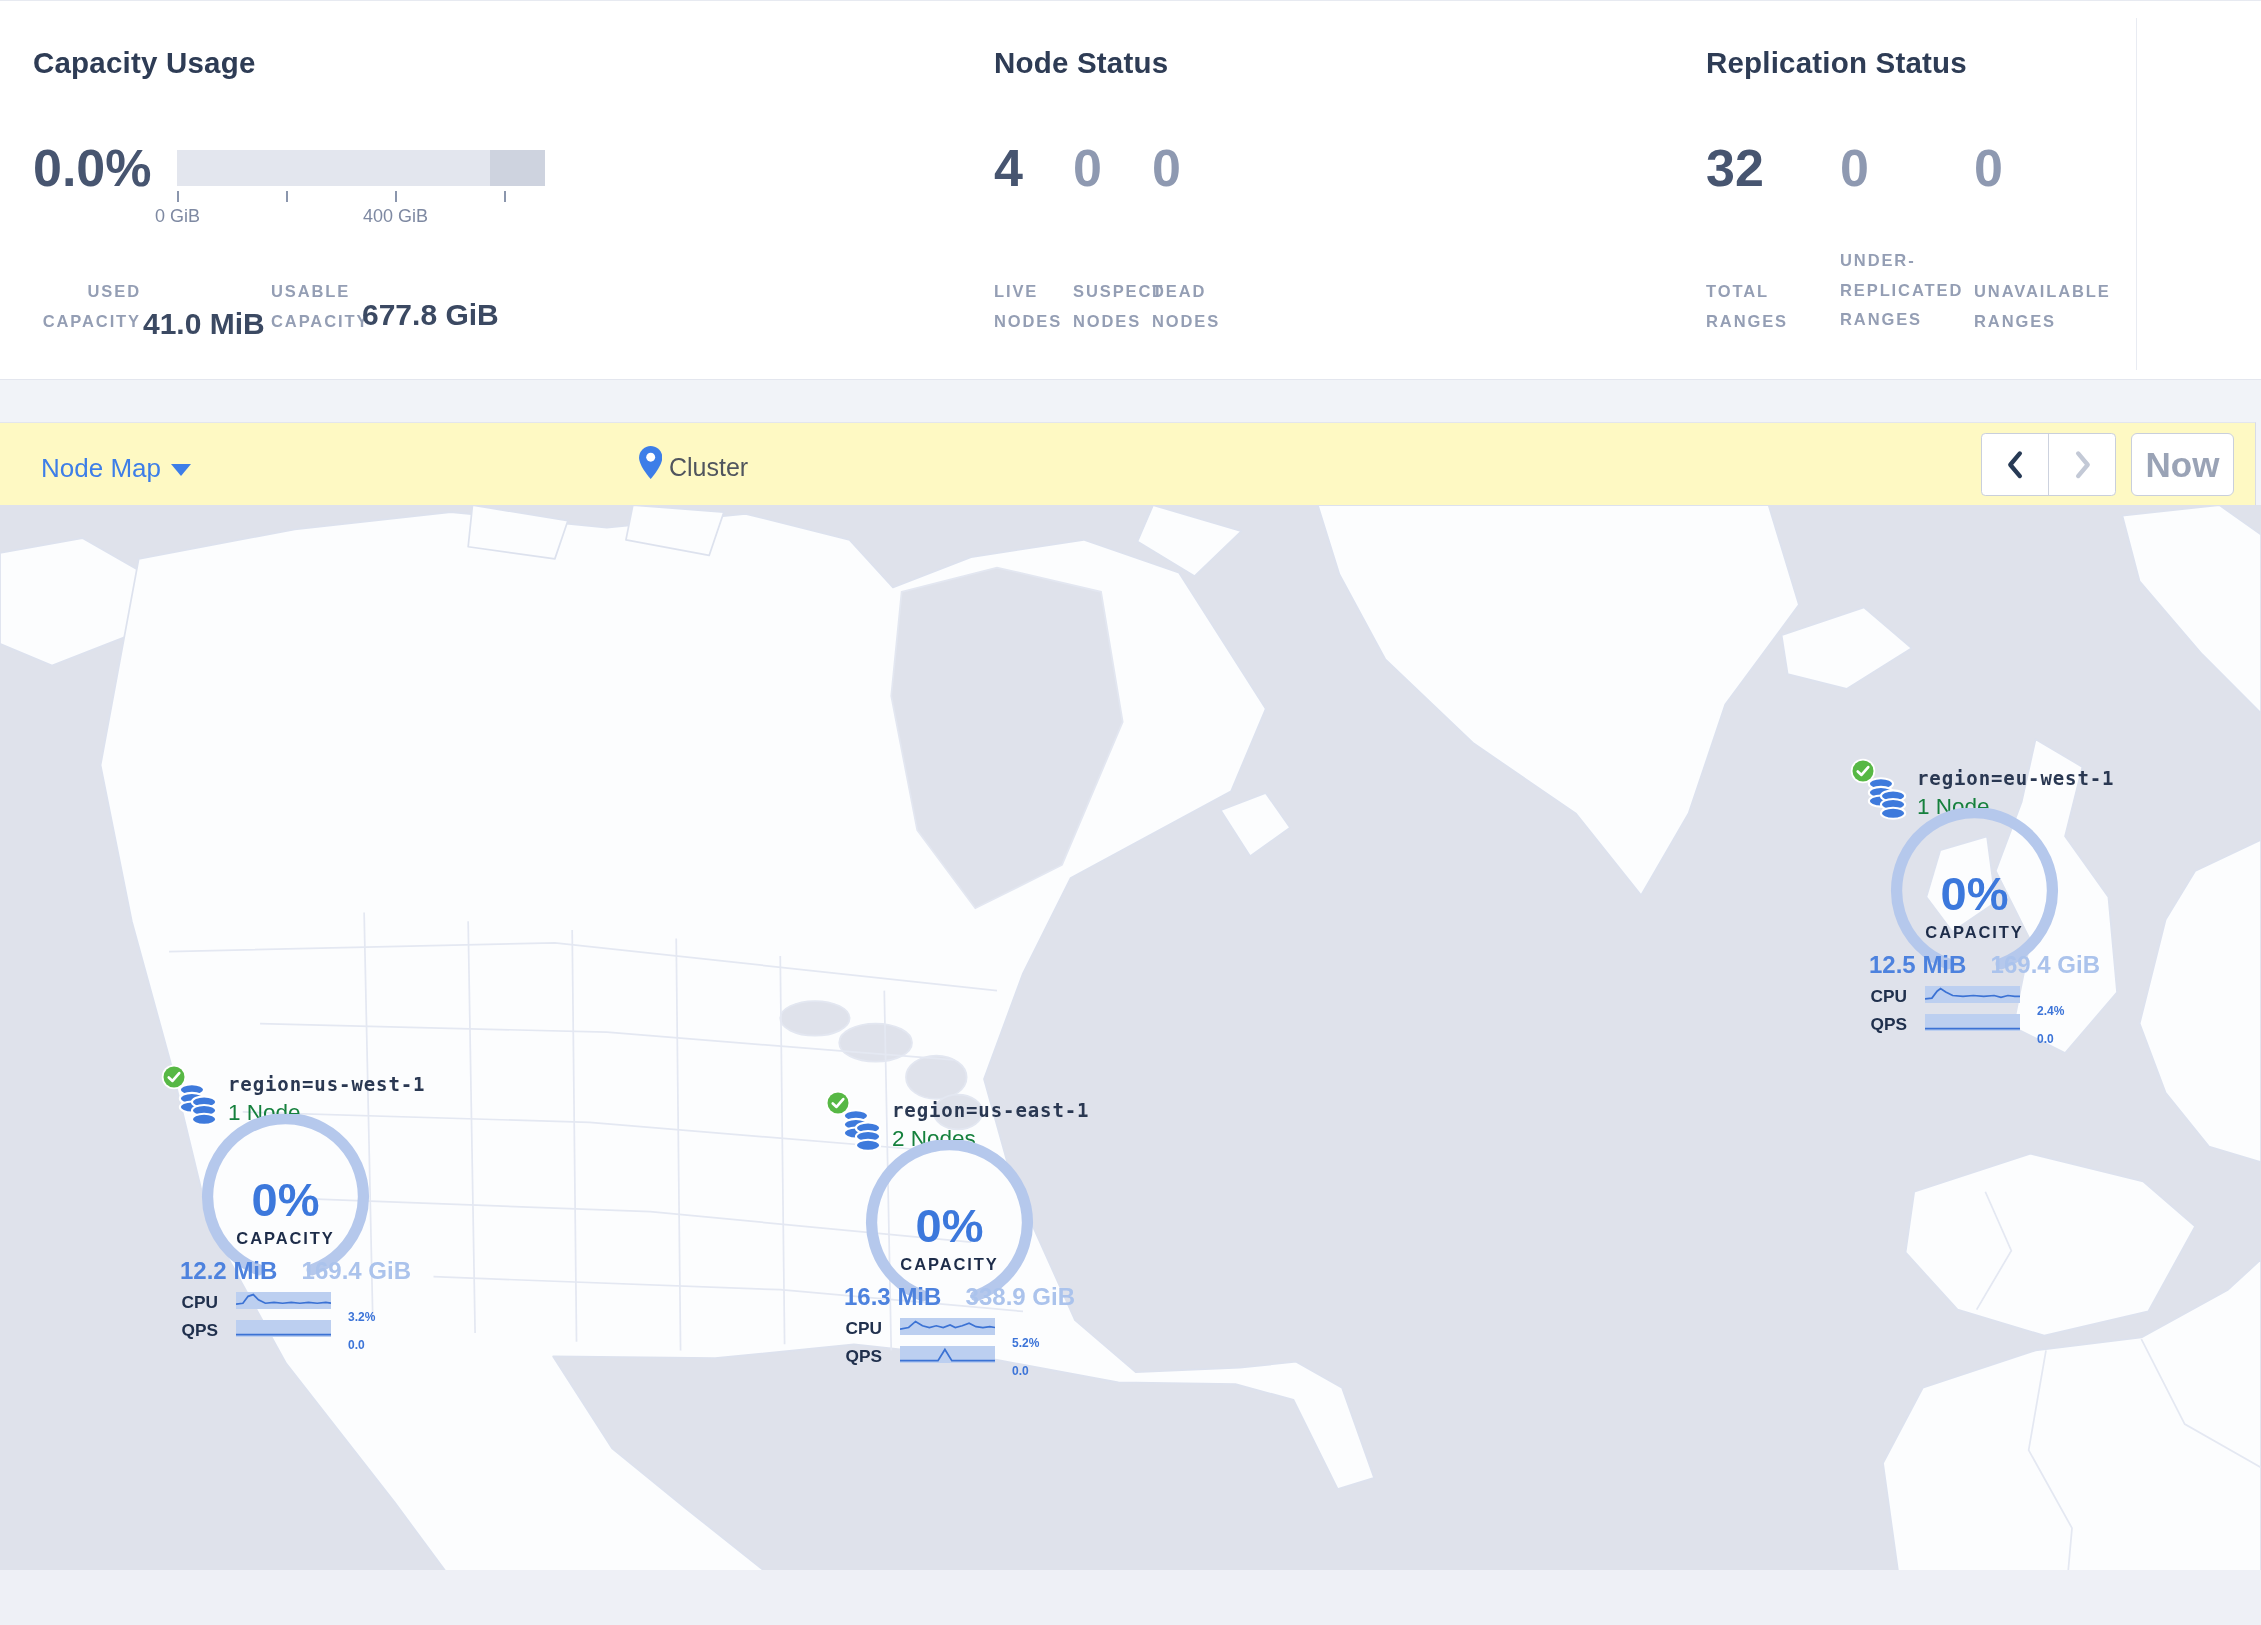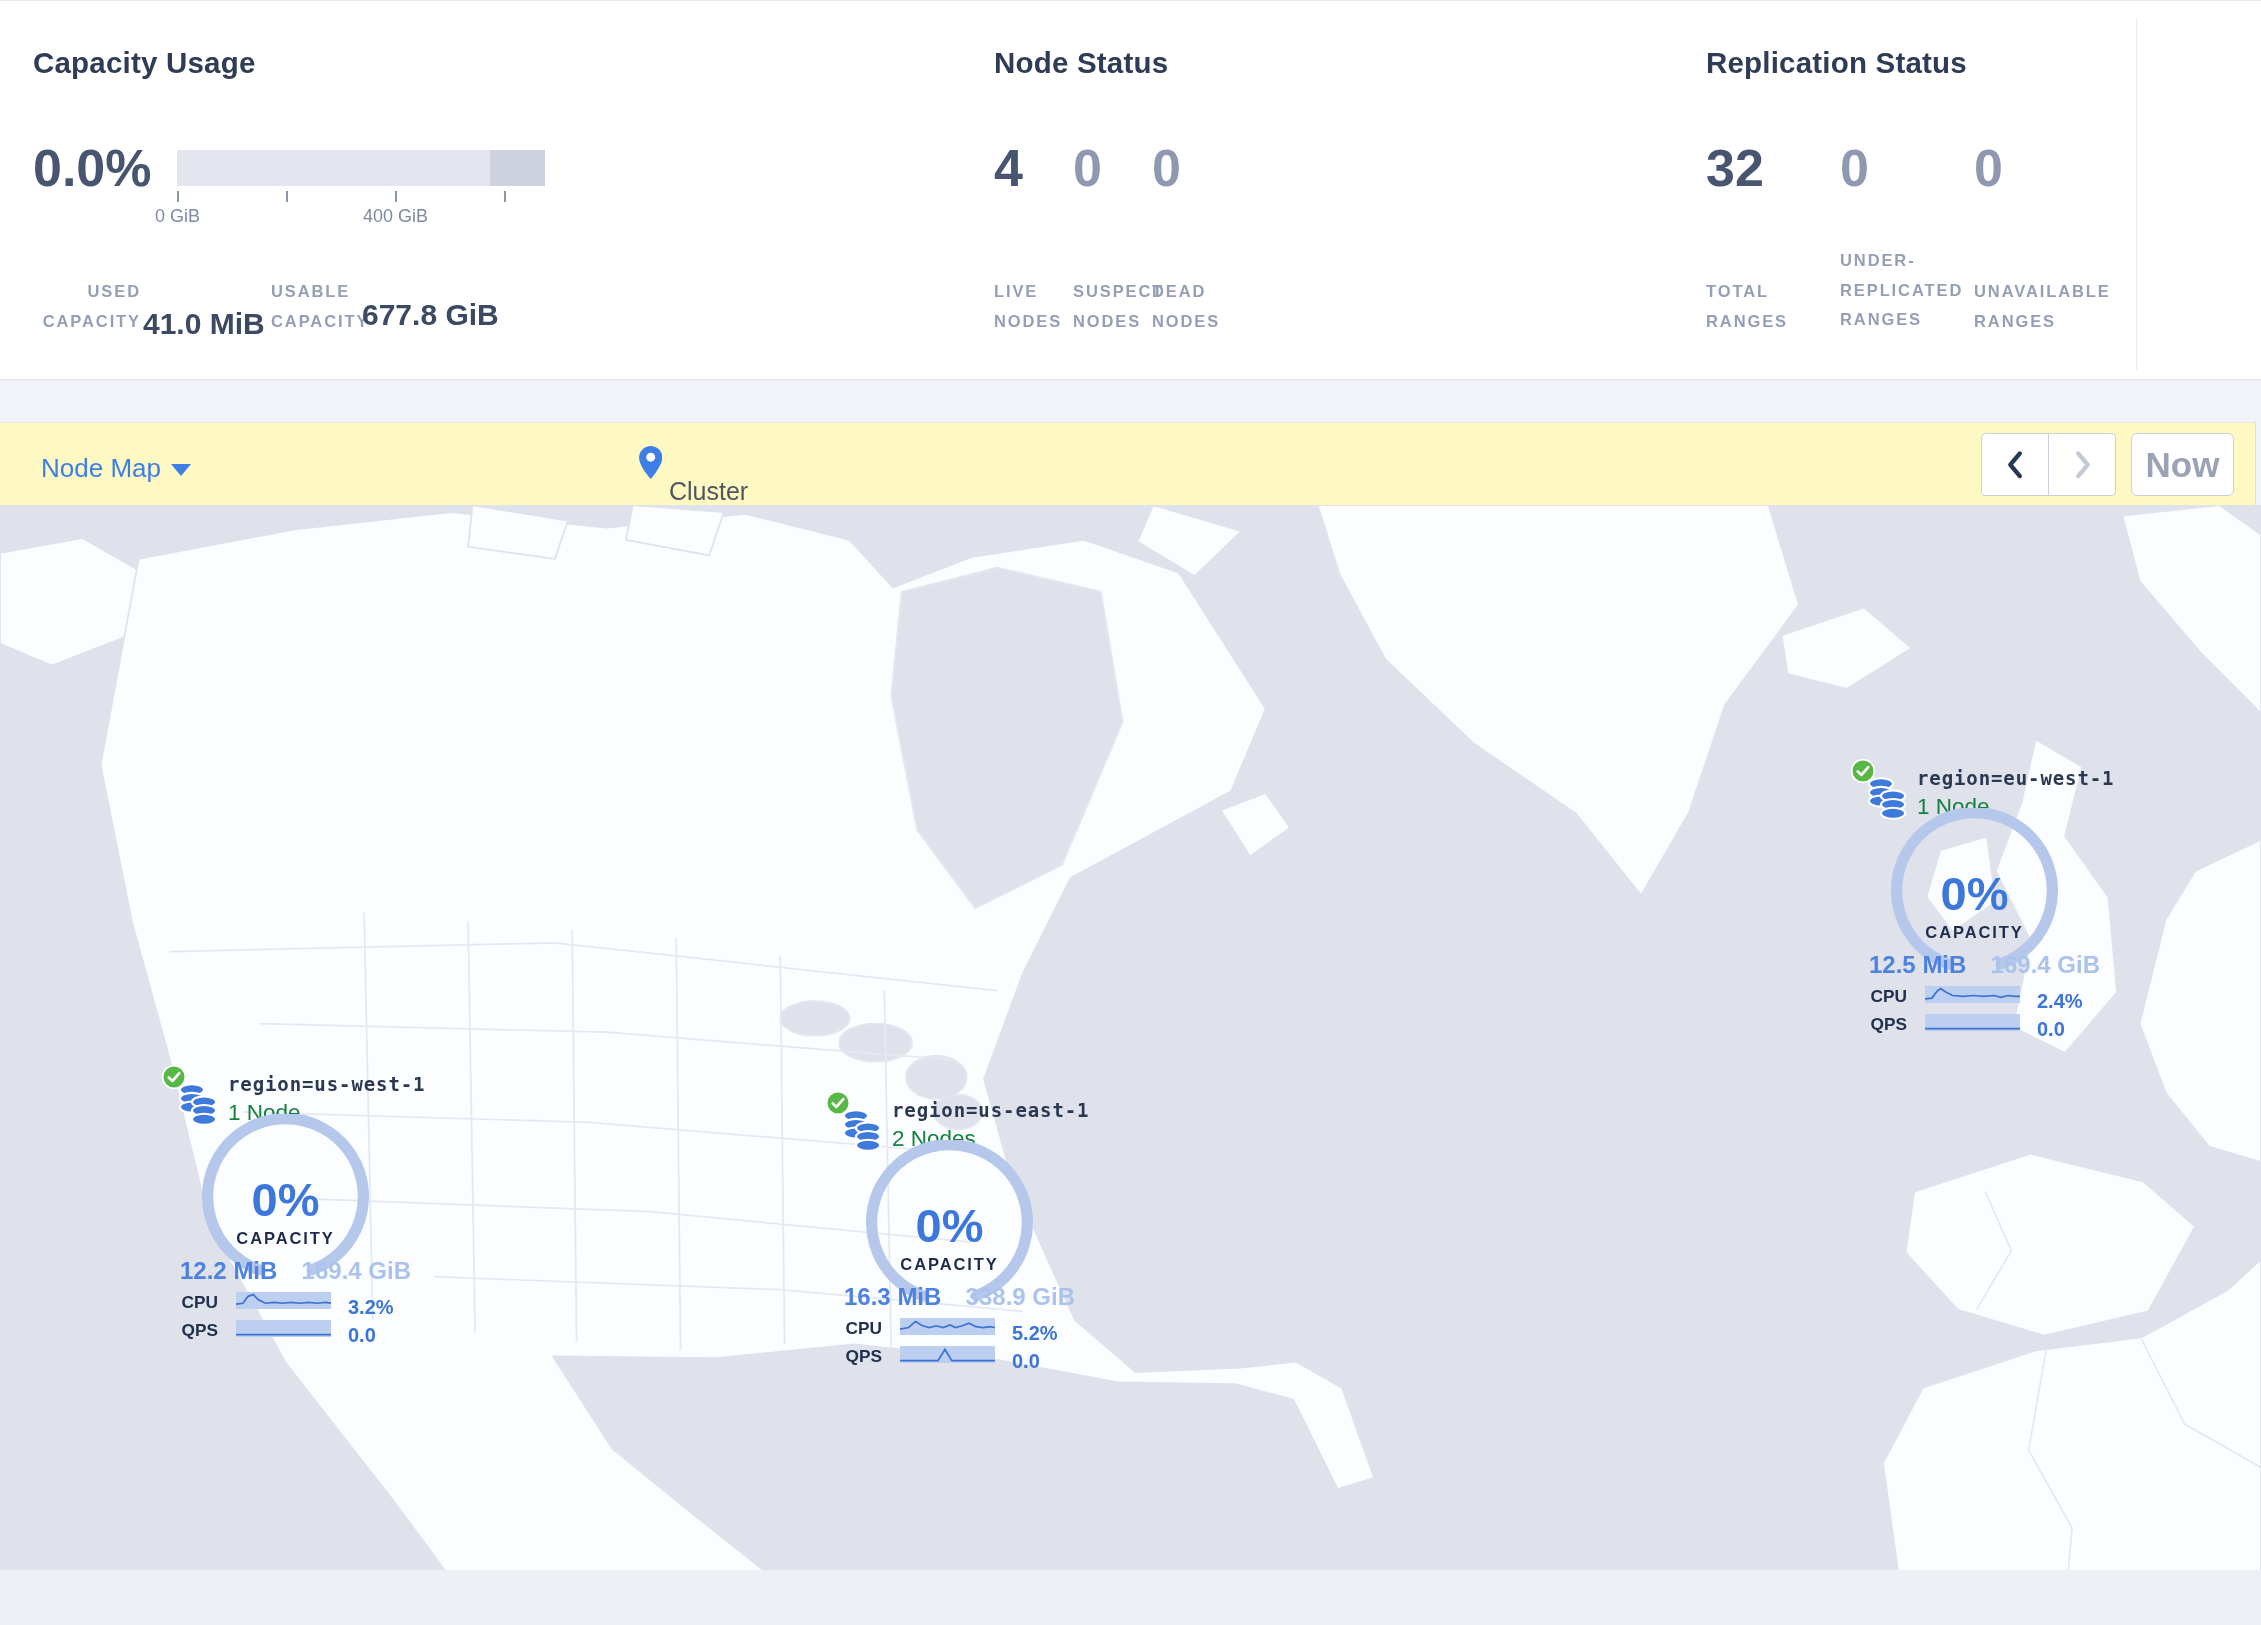--- a/index.html
+++ b/index.html
@@ -25,21 +25,21 @@
 
   
   #toolbar { position:absolute; left:0; top:422px; width:2256px; height:84px; background:#fef9c3;
              border-top:0.9px solid #e3e6ee; border-bottom:0.9px solid #dfe2ea; border-right:0.9px solid #d8dce6; }
   #view-selector { position:absolute; left:41px; top:29.5px; font-size:26px; font-weight:500;
                    color:#3d7ee8; cursor:pointer; }
   #view-caret { position:absolute; left:171px; top:41px; width:0; height:0;
                 border-left:10.4px solid transparent; border-right:10.4px solid transparent;
                 border-top:12px solid #3d7ee8; }
   #breadcrumb-pin { position:absolute; left:639px; top:23.4px; }
-  #breadcrumb { position:absolute; left:669px; top:30px; font-size:25px; font-weight:500; color:#50555e;margin-top:24px; }
+  #breadcrumb { position:absolute; left:669px; top:30px; font-size:25px; font-weight:500; color:#50555e; }
   #time-box { position:absolute; left:1220px; top:10.4px; width:734px; height:63px;
               border:1.7px solid #c9cfdc; border-radius:4.3px; background:#fff; cursor:pointer; }
   #time-badge { position:absolute; left:21px; top:8.7px; width:54px; height:42px; background:#dfe3ec;
                 border-radius:7px; font-size:19px; font-weight:700; color:#2c3950;
                 display:flex; align-items:center; justify-content:center; }
   #time-label { position:absolute; left:102px; top:14.7px; font-size:25px; font-weight:600; color:#22304a; }
   #time-chevron { position:absolute; right:28px; top:22.5px; }
   #pager { position:absolute; left:1981px; top:10.4px; width:135px; height:63px;
            border:1.7px solid #c9cfdc; border-radius:4.3px; background:#fff; display:flex; }
   .pager-cell { flex:1; display:flex; align-items:center; justify-content:center; cursor:pointer; }
@@ -65,21 +65,21 @@
   .nm-caplabel { position:absolute; left:43px; top:171px; width:173px; text-align:center;
                  font-size:16.5px; font-weight:700; letter-spacing:1.9px; color:#1d2c49; }
   .nm-caprow { position:absolute; left:24px; top:199px; width:231px; display:flex;
                justify-content:space-between; font-size:24px; font-weight:600; }
   .nm-used { color:#4d82de; }
   .nm-usable { color:#abc3ec; }
   .nm-statrow { position:absolute; left:0; width:260px; height:19px; }
   .nm-statrow .lbl { position:absolute; left:0; top:0; width:62px; text-align:right;
                      font-size:17.3px; font-weight:700; color:#20304d; }
   .nm-statrow .band { position:absolute; left:80px; top:0; width:95px; height:17.3px; background:#bccff0; }
-  .nm-statrow .val { position:absolute; left:192px; top:4px; font-size:20px; font-weight:700; color:#3c74d8; }
+  .nm-statrow .val { position:absolute; left:192px; top:18px; font-size:12px; font-weight:700; color:#3c74d8; }
   #nm-us-west { left:156px; top:1058px; }
   #nm-us-east { left:820px; top:1084px; }
   #nm-eu-west { left:1845px; top:752px; }
   .row-cpu { top:234px; }
   .row-qps { top:262px; }
 </style>
 </head>
 <body>
 
 <div id="page">

